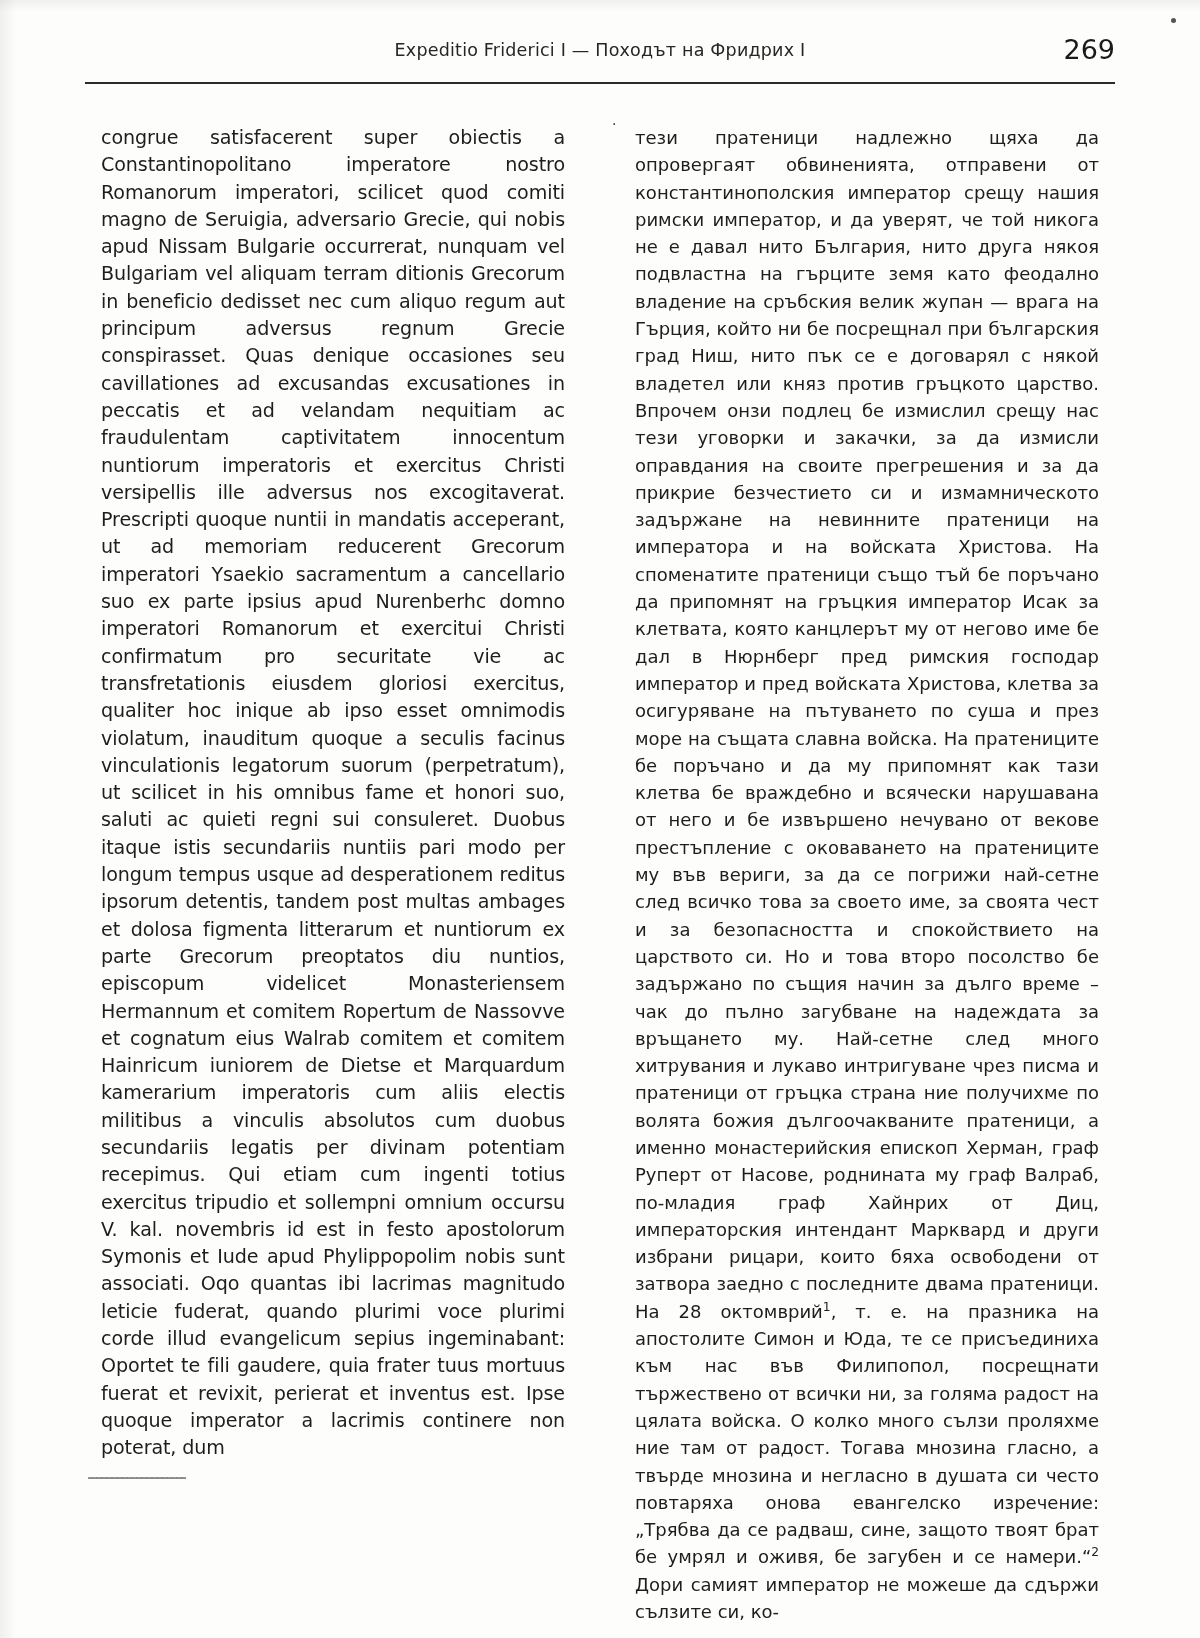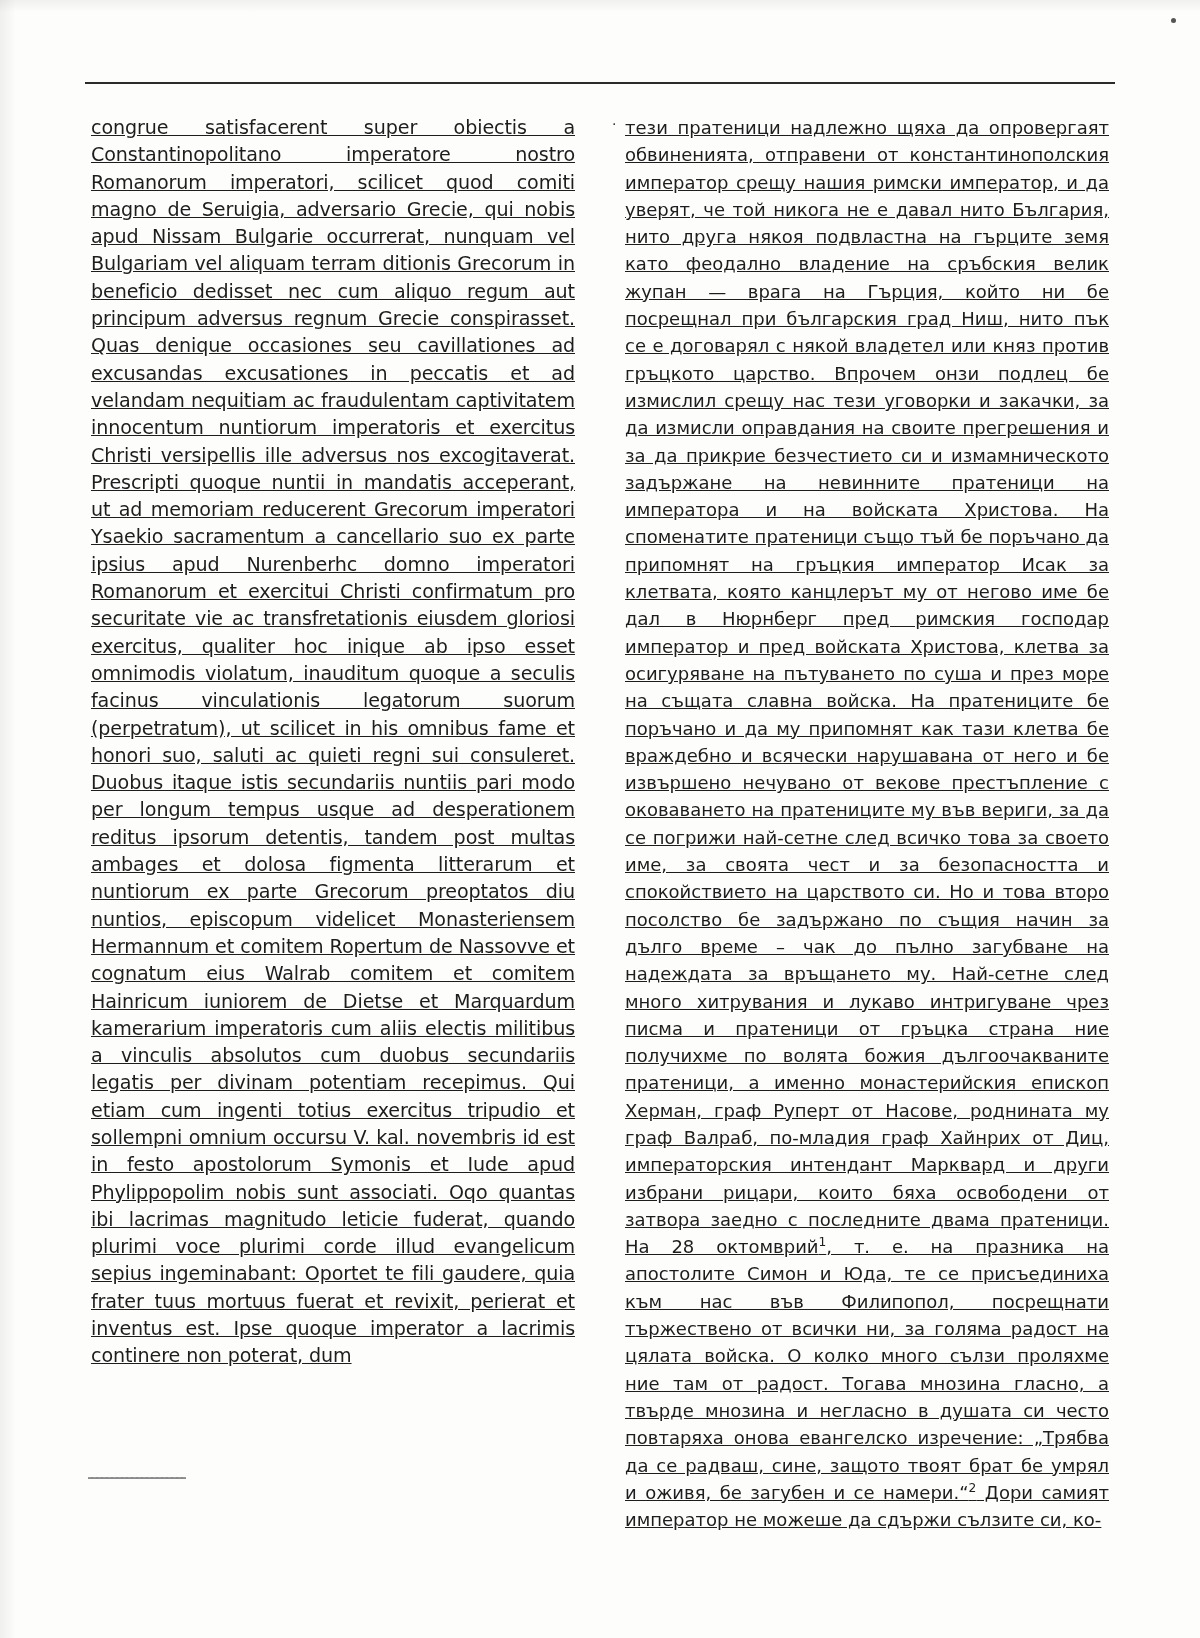--- a/index.html
+++ b/index.html
@@ -61,25 +61,24 @@
     left: 85px;
     top: 108px;
     width: 1030px;
     display: flex;
     gap: 38px;
   }
   .col {
     width: 496px;
   }
   .col p {
-    margin: 6px;
+    margin: 16px;
     text-align: justify;
     text-justify: inter-word;
     hyphens: manual;
-    text-decoration: underline;
   }
   .col-left p {
     font-size: 19.1px;
     line-height: 27.3px;
     color: #1d1d1d;
     letter-spacing: -0.1px;
   }
   .col-right p {
     font-size: 18px;
     line-height: 27.3px;
@@ -153,20 +152,24 @@
 </style>
 </head>
 <body>
 
 <div class="page">
 
   <div class="edge-shadow-left"></div>
   <div class="edge-shadow-top"></div>
   <div class="corner-dot"></div>
 
+  <div class="header">
+    <div class="header-title">Expeditio Friderici I — Походът на Фридрих I</div>
+    <div class="header-pageno">269</div>
+  </div>
   <div class="header-rule"></div>
 
   <div class="bullet-lead">·</div>
 
   <div class="columns">
     <div class="col col-left">
       <p>congrue satisfacerent super obiectis a Constantinopolitano imperatore nostro Romanorum imperatori, scilicet quod comiti magno de Seruigia, adversario Grecie, qui nobis apud Nissam Bulgarie occurrerat, nunquam vel Bulgariam vel aliquam terram ditionis Grecorum in beneficio dedisset nec cum aliquo regum aut principum adversus regnum Grecie conspirasset. Quas denique occasiones seu cavillationes ad excusandas excusationes in peccatis et ad velandam nequitiam ac fraudulentam captivitatem innocentum nuntiorum imperatoris et exercitus Christi versipellis ille adversus nos excogitaverat. Prescripti quoque nuntii in mandatis acceperant, ut ad memoriam reducerent Grecorum imperatori Ysaekio sacramentum a cancellario suo ex parte ipsius apud Nurenberhc domno imperatori Romanorum et exercitui Christi confirmatum pro securitate vie ac transfretationis eiusdem gloriosi exercitus, qualiter hoc inique ab ipso esset omnimodis violatum, inauditum quoque a seculis facinus vinculationis legatorum suorum (perpetratum), ut scilicet in his omnibus fame et honori suo, saluti ac quieti regni sui consuleret. Duobus itaque istis secundariis nuntiis pari modo per longum tempus usque ad desperationem reditus ipsorum detentis, tandem post multas ambages et dolosa figmenta litterarum et nuntiorum ex parte Grecorum preoptatos diu nuntios, episcopum videlicet Monasteriensem Hermannum et comitem Ropertum de Nassovve et cognatum eius Walrab comitem et comitem Hainricum iuniorem de Dietse et Marquardum kamerarium imperatoris cum aliis electis militibus a vinculis absolutos cum duobus secundariis legatis per divinam potentiam recepimus. Qui etiam cum ingenti totius exercitus tripudio et sollempni omnium occursu V. kal. novembris id est in festo apostolorum Symonis et Iude apud Phylippopolim nobis sunt associati. Oqo quantas ibi lacrimas magnitudo leticie fuderat, quando plurimi voce plurimi corde illud evangelicum sepius ingeminabant: Oportet te fili gaudere, quia frater tuus mortuus fuerat et revixit, perierat et inventus est. Ipse quoque imperator a lacrimis continere non poterat, dum</p>
     </div>
     <div class="col col-right">
       <p><span>тези пратеници надлежно щяха да опровергаят обвиненията, отправени от константинополския император срещу нашия римски император, и да уверят, че той никога не е давал нито България, нито друга някоя подвластна на гърците земя като феодално владение на сръбския велик жупан — врага на Гърция, който ни бе посрещнал при българския град Ниш, нито пък се е договарял с някой владетел или княз против гръцкото царство. Впрочем онзи подлец бе измислил срещу нас тези уговорки и закачки, за да измисли оправдания на своите прегрешения и за да прикрие безчестието си и измамническото задържане на невинните пратеници на императора и на войската Христова. На споменатите пратеници също тъй бе поръчано да припомнят на гръцкия император Исак за клетвата, която канцлерът му от негово име бе дал в Нюрнберг пред римския господар император и пред войската Христова, клетва за осигуряване на пътуването по суша и през море на същата славна войска. На пратениците бе поръчано и да му припомнят как тази клетва бе враждебно и всячески нарушавана от него и бе извършено нечувано от векове престъпление с оковаването на пратениците му във вериги, за да се погрижи най-сетне след всичко това за своето име, за своята чест и за безопасността и спокойствието на царството си. Но и това второ посолство бе задържано по същия начин за дълго време – чак до пълно загубване на надеждата за връщането му. Най-сетне след много хитрувания и лукаво интригуване чрез писма и пратеници от гръцка страна ние получихме по волята божия дългоочакваните пратеници, а именно монастерийския епископ Херман, граф Руперт от Насове, роднината му граф Валраб, по-младия граф Хайнрих от Диц, императорския интендант Марквард и други избрани рицари, които бяха освободени от затвора заедно с последните двама пратеници. На 28 октомврий</span><sup>1</sup><span>, т. е. на празника на апостолите Симон и Юда, те се присъединиха към нас във Филипопол, посрещнати тържествено от всички ни, за голяма радост на цялата войска. О колко много сълзи пролях</span><span>ме ние там от радост. Тогава мнозина гласно, а твърде мнозина и негласно в душата си често повтаряха онова евангелско изречение: „Трябва да се радваш, сине, защото твоят брат бе умрял и оживя, бе загубен и се намери.“</span><sup>2</sup><span> Дори самият император не можеше да сдържи сълзите си, ко-</span></p>

